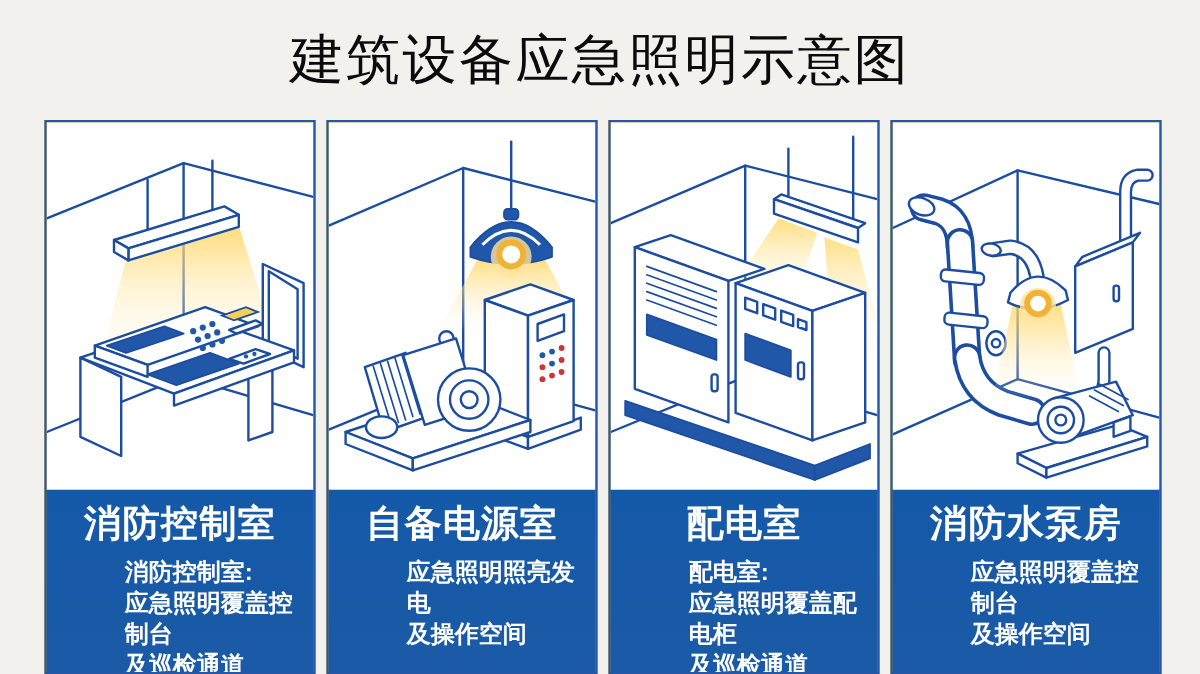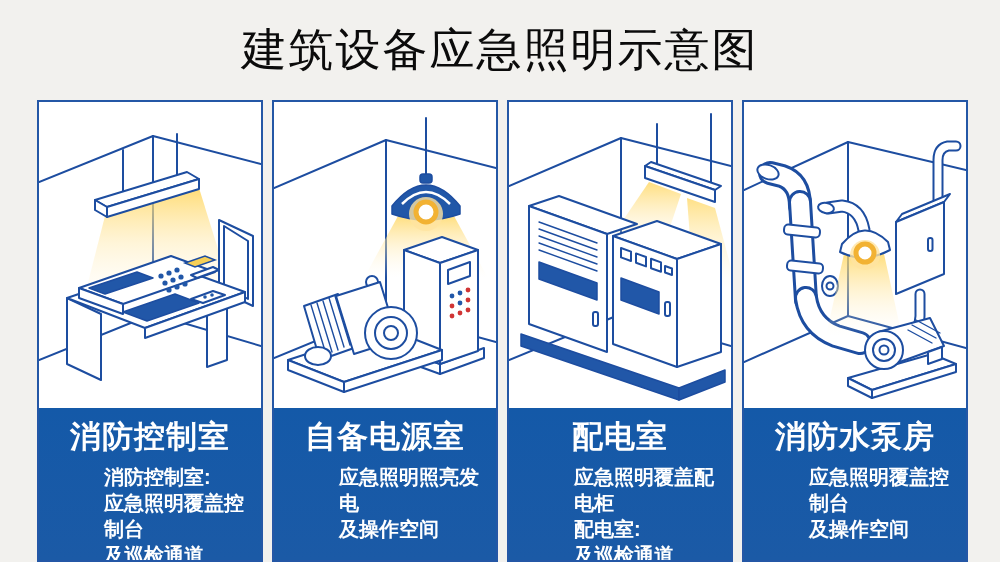--- a/index.html
+++ b/index.html
@@ -254,22 +254,22 @@
           <polygon class="fw" points="142,156.8 152,160.4 152,169.8 142,166.2" stroke-width="1.5"></polygon>
           <polygon class="fw" points="156,164 163,166.5 163,173 156,170.5" stroke-width="1.5"></polygon>
           <polygon class="fb" points="112,176 150,190 150,212 112,198"></polygon>
           <rect x="156" y="200" width="5" height="14" rx="2" class="fw" stroke-width="1.4"></rect>
         </g>
       </svg>
     </div>
     <div class="panel-footer">
       <h2>配电室</h2>
       <div class="panel-desc">
+        <span>配电室:</span>
         <span>应急照明覆盖配电柜</span>
-        <span>配电室:</span>
         <span>及巡检通道</span>
       </div>
     </div>
   </div>
 
   <div class="panel">
     <div class="illus">
       <svg viewBox="0 0 222 306">
         <defs>
           <linearGradient id="beam4" x1="0" y1="0" x2="0" y2="1">

